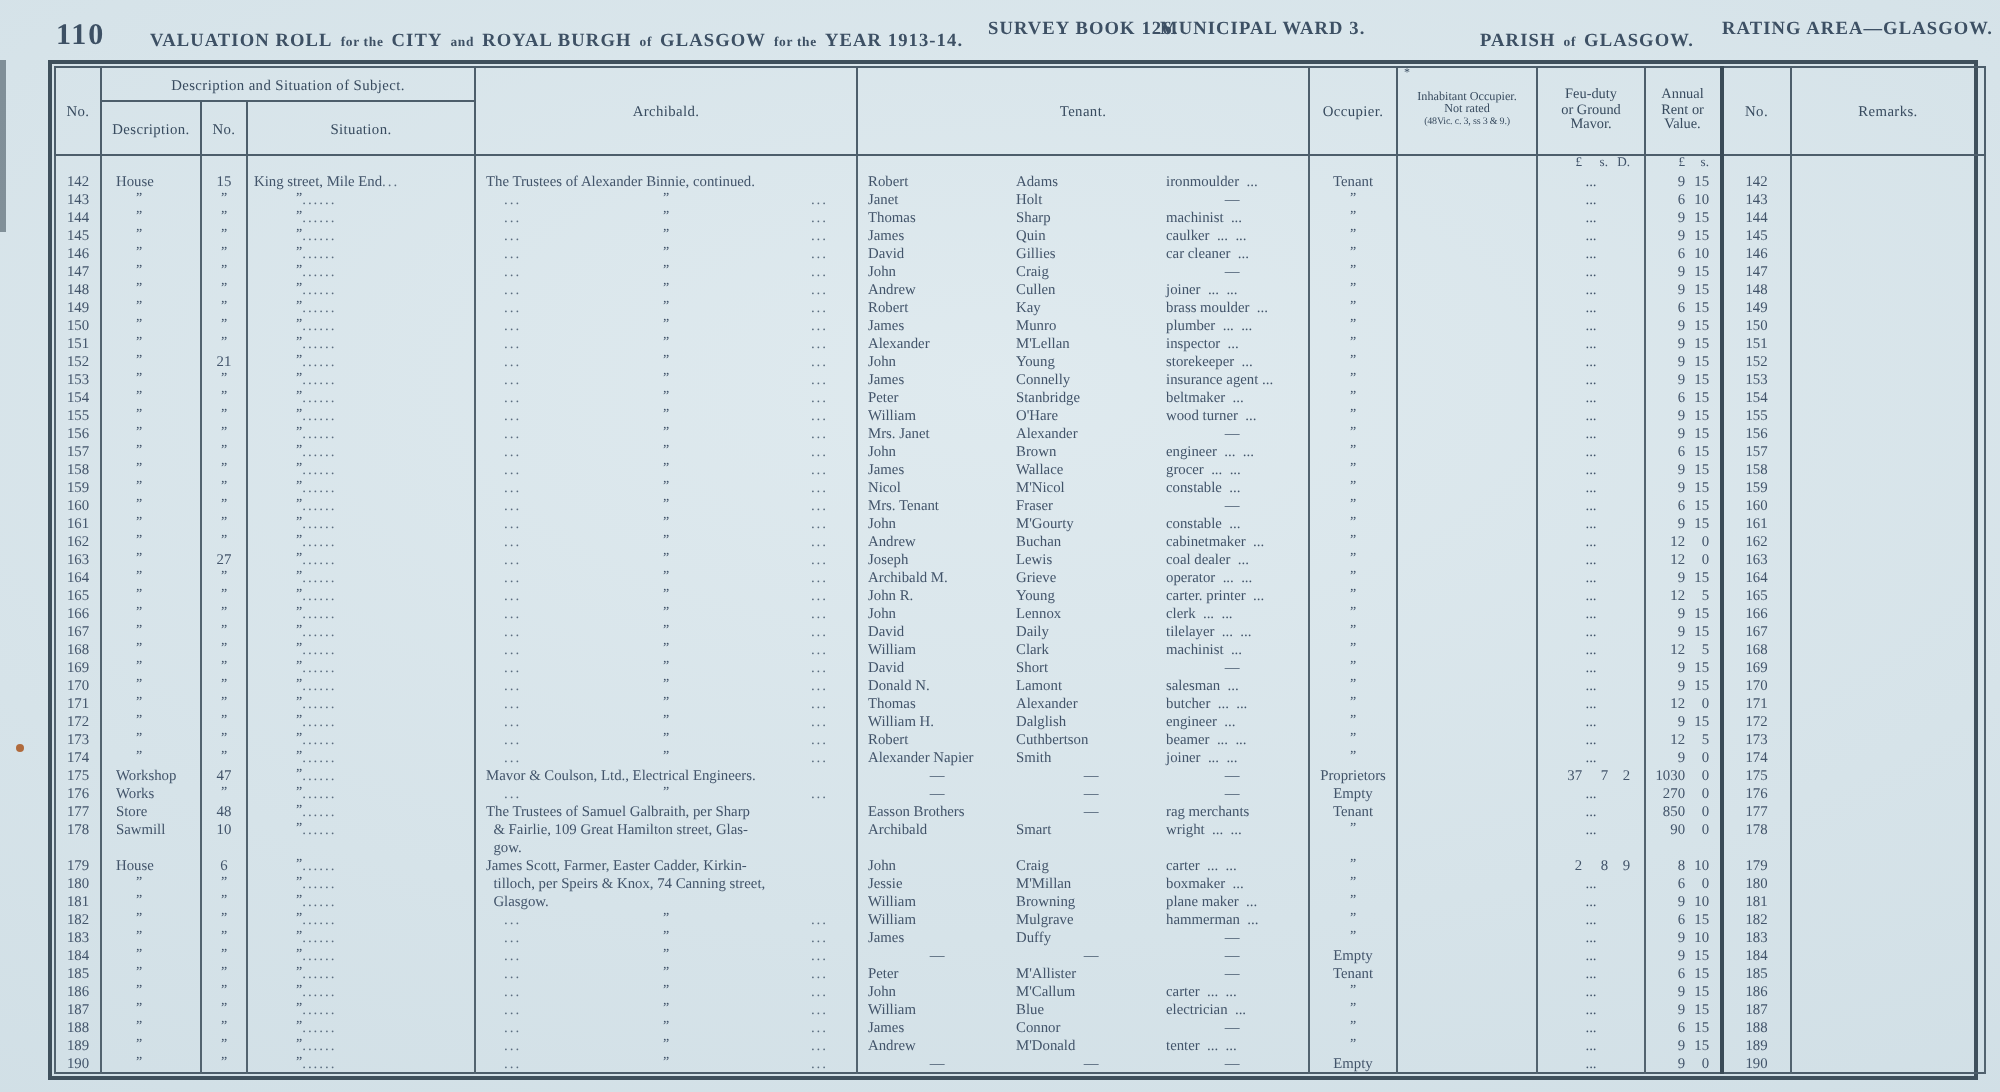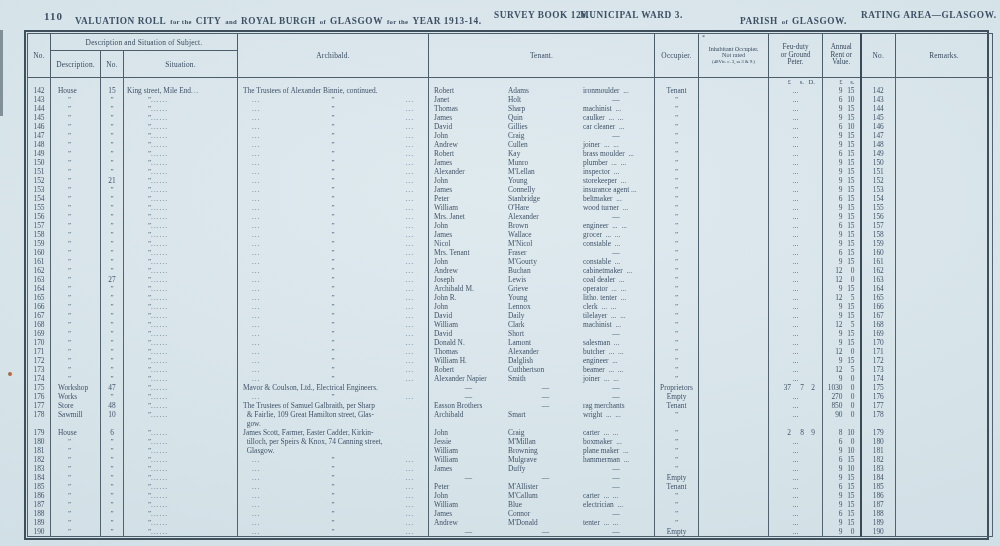--- a/index.html
+++ b/index.html
@@ -8,21 +8,21 @@
     background:var(--paper,#d6e4ea);
     font-family:"Liberation Serif","DejaVu Serif",serif;
   }
   .sheen{position:absolute;inset:0;pointer-events:none;
     background:radial-gradient(130% 110% at 50% 35%, rgba(255,255,255,0.22), rgba(110,140,160,0.10));}
   .scan-edge{position:absolute;left:0;top:30px;width:3px;height:86px;background:rgba(58,74,86,.55);}
   .red-dot{position:absolute;left:8px;top:372px;width:4px;height:4px;border-radius:50%;background:var(--dot,#b06a3c);}
 
   
   .tphrase{position:absolute;top:10px;white-space:nowrap;color:var(--ink-dark,#3d5064);}
-  .pageno{left:44px;font-size:11px;font-weight:bold;letter-spacing:1px;}
+  .pageno{left:28px;font-size:15px;font-weight:bold;letter-spacing:1px;}
   .t-main{left:75px;}
   .t-survey{left:480px;margin-left:14px;}
   .t-ward{left:580px;}
   .t-parish{left:740px;}
   .t-rating{left:861px;}
   .lg{font-size:9.3px;font-weight:bold;letter-spacing:.55px;}
   .sm{font-size:6.7px;font-weight:bold;letter-spacing:.35px;}
 
   
   .tbl-outer{position:absolute;left:24px;top:30px;width:965px;
@@ -105,21 +105,21 @@
       <th rowspan="2" class="th-main">Occupier.</th>
       <th rowspan="2" class="th-inh">
         <span class="star">*</span>
         <div>Inhabitant Occupier.</div>
         <div>Not rated</div>
         <div class="tiny">(48Vic. c. 3, ss 3 &amp; 9.)</div>
       </th>
       <th rowspan="2" class="th-3l">
         <div>Feu-duty</div>
         <div>or Ground</div>
-        <div>Peter.</div>
+        <div>Mavor.</div>
       </th>
       <th rowspan="2" class="th-3l">
         <div>Annual</div>
         <div>Rent or</div>
         <div>Value.</div>
       </th>
       <th rowspan="2" class="th-main hv2">No.</th>
       <th rowspan="2" class="th-main">Remarks.</th>
     </tr>
     <tr class="h2">
@@ -464,21 +464,21 @@
     <td class="c-rent"><span class="ra">9</span><span class="rb">15</span></td>
     <td class="c-no2">164</td>
     <td class="c-rem"></td>
   </tr>
         <tr>
     <td class="c-no">165</td>
     <td class="c-desc dt">”</td>
     <td class="c-dno dt">”</td>
     <td class="c-sit"><div class="wrapS"><span class="dt">”</span><span class="dots">...</span><span class="dots">...</span></div></td>
     <td class="c-prop"><div class="wrapP d"><span class="dots">...</span><span class="dt">”</span><span class="dots">...</span></div></td>
-    <td class="c-ten"><span class="tf">John R.</span><span class="tl">Young</span><span class="toc">litho. tenter  ...</span></td>
+    <td class="c-ten"><span class="tf">John R.</span><span class="tl">Young</span><span class="toc">carter. printer  ...</span></td>
     <td class="c-occ dt">”</td>
     <td class="c-inh"></td>
     <td class="c-feu c">...</td>
     <td class="c-rent"><span class="ra">12</span><span class="rb">5</span></td>
     <td class="c-no2">165</td>
     <td class="c-rem"></td>
   </tr>
         <tr>
     <td class="c-no">166</td>
     <td class="c-desc dt">”</td>

